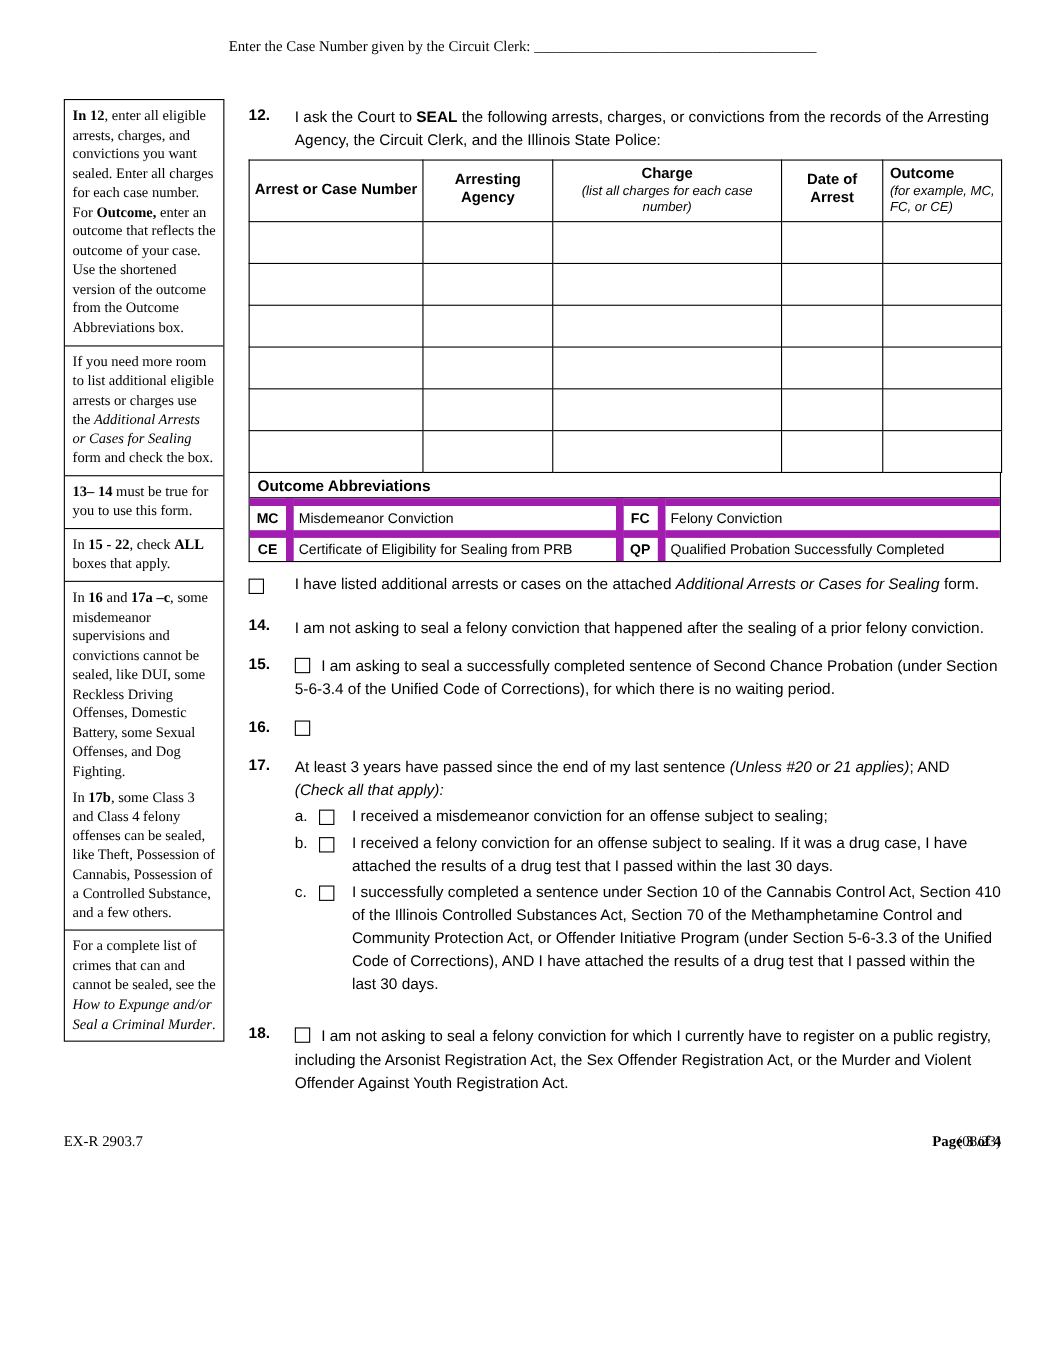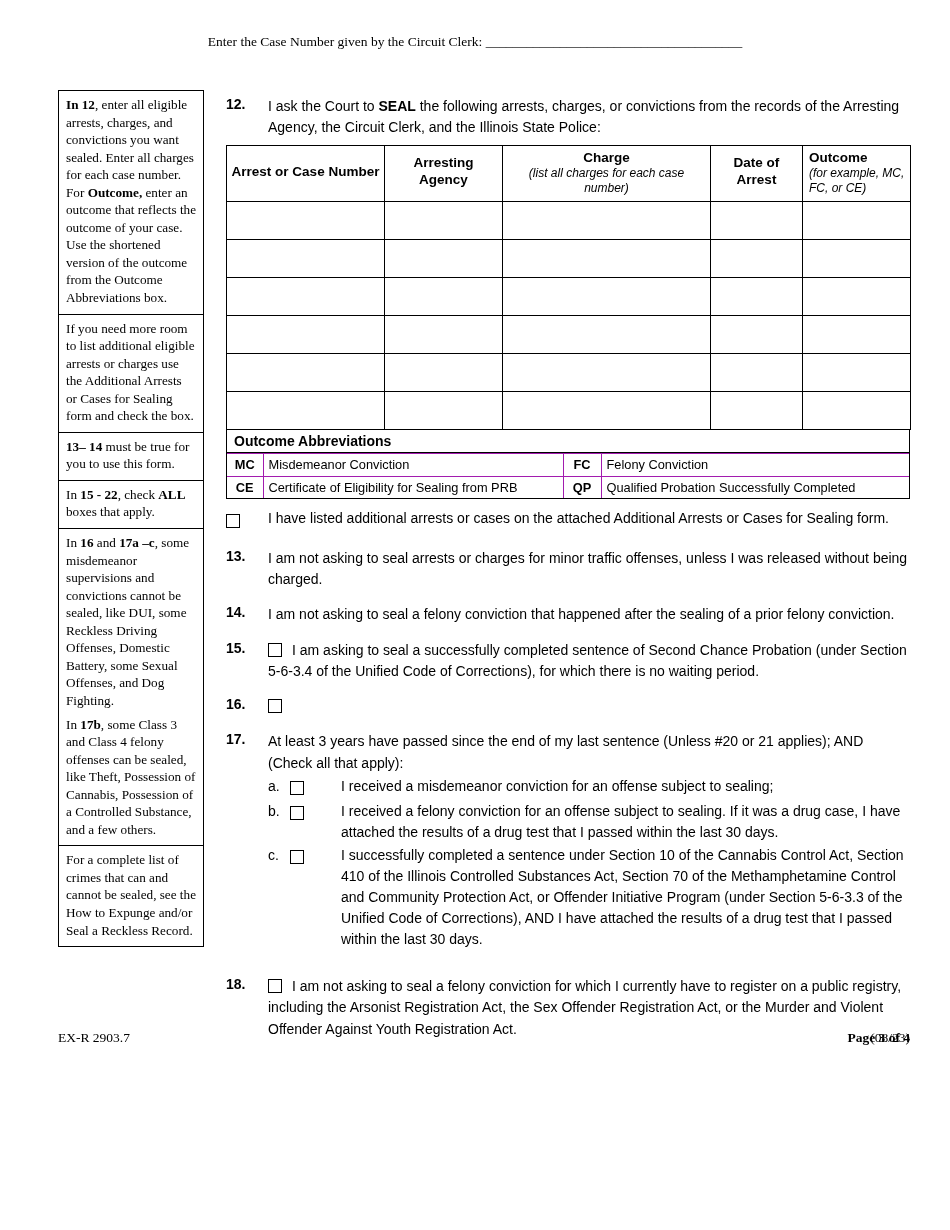--- a/index.html
+++ b/index.html
@@ -48,21 +48,21 @@
   .side-box {
     padding: 5px 7px 7px 7px;
     border-bottom: 1px solid #000;
     box-sizing: border-box;
   }
   .side-box:last-child { border-bottom: none; }
   .side-box.tall { min-height: 300px; }
   .side-box p { margin: 0 0 6px 0; }
   .side-box p:last-child { margin-bottom: 0; }
   .b { font-weight: bold; }
-  .i { }
+  .i { font-style: italic; }
 
   
   .main {
     position: absolute;
     left: 226px;
     top: 96px;
     width: 684px;
   }
   .item {
     position: relative;
@@ -83,21 +83,21 @@
   }
   .sub {
     display: flex;
     margin-left: 42px;
     font-size: 14px;
     line-height: 1.5;
     margin-top: 2px;
   }
   .sub .lab { width: 22px; flex: 0 0 22px; }
   .sub .cbwrap { width: 30px; flex: 0 0 30px; padding-top: 2px;}
-  .sub .txt { flex: 1; margin-left: 21px; }
+  .sub .txt { flex: 1; }
 
   .cb {
     display: inline-block;
     width: 14px;
     height: 14px;
     border: 1.3px solid #000;
     box-sizing: border-box;
     vertical-align: -2px;
   }
   .cb-inline {
@@ -155,21 +155,21 @@
     font-size: 14px;
     padding: 3px 0 3px 7px;
     border-bottom: 1px solid #000;
   }
   table.abbrev {
     border-collapse: collapse;
     width: 100%;
     table-layout: fixed;
   }
   table.abbrev td {
-    border: 1px solid #a21caf;
+    border: 7px solid #a21caf;
     font-size: 12.8px;
     padding: 3px 5px;
     line-height: 1.2;
   }
   table.abbrev td.code {
     font-weight: bold;
     text-align: center;
     width: 36px;
   }
   table.abbrev tr td:first-child { border-left: none; }
@@ -223,21 +223,21 @@
     <div class="side-box">
       <p>In <span class="b">15 - 22</span>, check <span class="b">ALL</span> boxes that apply.</p>
     </div>
 
     <div class="side-box tall">
       <p>In <span class="b">16</span> and <span class="b">17a –c</span>, some misdemeanor supervisions and convictions cannot be sealed, like DUI, some Reckless Driving Offenses, Domestic Battery, some Sexual Offenses, and Dog Fighting.</p>
       <p>In <span class="b">17b</span>, some Class 3 and Class 4 felony offenses can be sealed, like Theft, Possession of Cannabis, Possession of a Controlled Substance, and a few others.</p>
     </div>
 
     <div class="side-box">
-      <p>For a complete list of crimes that can and cannot be sealed, see the <span class="i">How to Expunge and/or Seal a Reckless Record</span>.</p>
+      <p>For a complete list of crimes that can and cannot be sealed, see the <span class="i">How to Expunge and/or Seal a Criminal Murder</span>.</p>
     </div>
 
   </div>
 
   <div class="main">
 
     <div class="item" style="margin-bottom:0;">
       <div class="num">12.</div>
       <div class="body">
         <span>I ask the Court to </span><span class="b">SEAL</span><span> the following arrests, charges, or convictions from the records of the Arresting Agency, the Circuit Clerk, and the Illinois State Police:</span>
@@ -347,24 +347,20 @@
 
     <div class="attached-line">
       <div class="cbwrap">
         <span class="cb"></span>
       </div>
       <div class="txt">
         <span>I have listed additional arrests or cases on the attached </span><span class="i">Additional Arrests or Cases for Sealing</span><span> form.</span>
       </div>
     </div>
 
-    <div class="item">
-      <div class="num">13.</div>
-      <div class="body">I am not asking to seal arrests or charges for minor traffic offenses, unless I was released without being charged.</div>
-    </div>
 
     <div class="item">
       <div class="num">14.</div>
       <div class="body">I am not asking to seal a felony conviction that happened after the sealing of a prior felony conviction.</div>
     </div>
 
     <div class="item">
       <div class="num">15.</div>
       <div class="body">
         <span class="cb-inline"></span><span>I am asking to seal a successfully completed sentence of Second Chance Probation (under Section 5-6-3.4 of the Unified Code of Corrections), for which there is no waiting period.</span>

